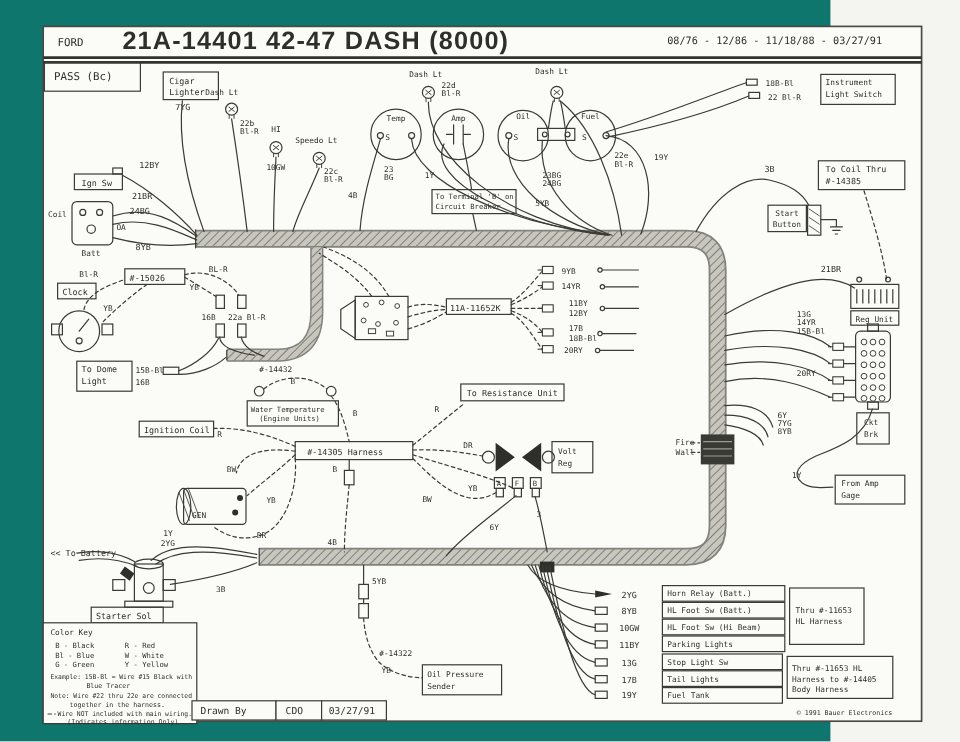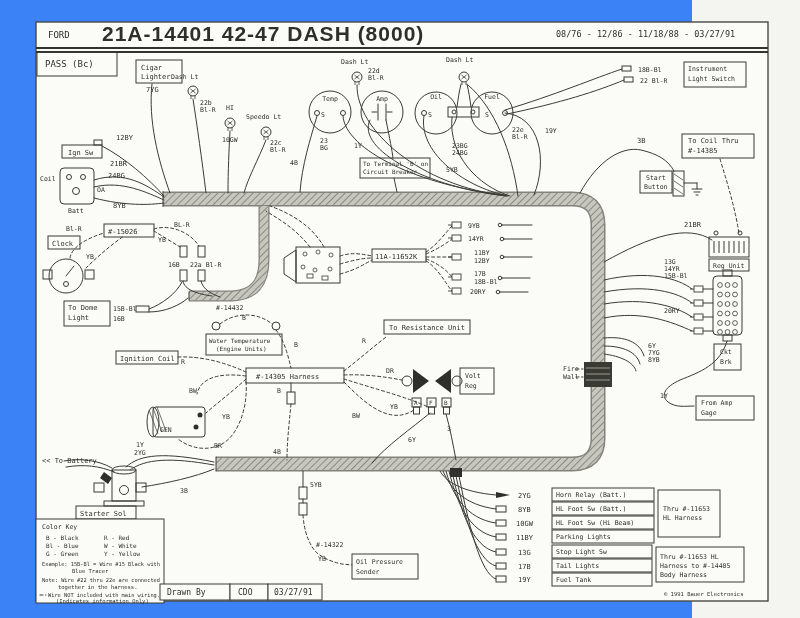--- a/index.html
+++ b/index.html
@@ -1,16 +1,16 @@
 <!DOCTYPE html>
 <html><head>
 <meta charset="utf-8">
 <style>
   html,body{margin:0;padding:0;background:#f4f4f0;}
-  .page{width:692px;height:618px;position:relative;background:#3b82f6;}
+  .page{width:692px;height:618px;position:relative;background:#0f766e;}
   svg text{font-family:"DejaVu Sans Mono",monospace;fill:#2f2f2a;}
   .t5{font-size:5.5px}.t6{font-size:6px}.t65{font-size:6.5px}.t7{font-size:7px}
   .t8{font-size:8px}.t85{font-size:8.5px}.t9{font-size:9px}
   .title{font-family:"Liberation Sans",sans-serif;font-weight:bold;font-size:21px;letter-spacing:1px;}
   .mid{text-anchor:middle}
   .w{fill:none;stroke:#3b3b35;stroke-width:1;stroke-linecap:round}
   .d{stroke-dasharray:3 2.6}
   .b{fill:none;stroke:#3b3b35;stroke-width:1}
   .bk{fill:#2e2e2a;stroke:none}
   .hz1{fill:none;stroke:#83837b;stroke-width:15}

